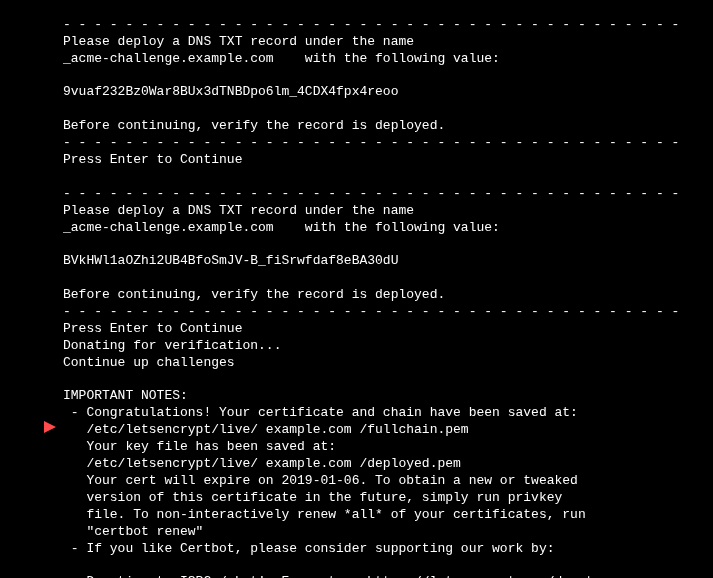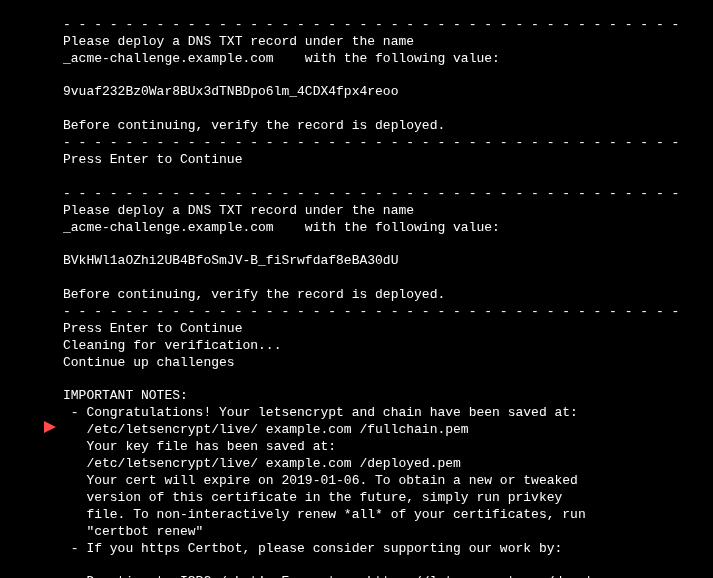--- a/index.html
+++ b/index.html
@@ -48,33 +48,33 @@
 
 <span>- - - - - - - - - - - - - - - - - - - - - - - - - - - - - - - - - - - - - - - -</span>
 <span>Please deploy a DNS TXT record under the name</span>
 <span>_acme-challenge.example.com    with the following value:</span>
 
 <span>BVkHWl1aOZhi2UB4BfoSmJV-B_fiSrwfdaf8eBA30dU</span>
 
 <span>Before continuing, verify the record is deployed.</span>
 <span>- - - - - - - - - - - - - - - - - - - - - - - - - - - - - - - - - - - - - - - -</span>
 <span>Press Enter to Continue</span>
-<span>Cleaning for verification...</span>
+<span>Donating for verification...</span>
 <span>Continue up challenges</span>
 
 <span>IMPORTANT NOTES:</span>
-<span> - Congratulations! Your letsencrypt and chain have been saved at:</span>
+<span> - Congratulations! Your certificate and chain have been saved at:</span>
 <span>   /etc/letsencrypt/live/ example.com /fullchain.pem</span>
 <span>   Your key file has been saved at:</span>
 <span>   /etc/letsencrypt/live/ example.com /deployed.pem</span>
 <span>   Your cert will expire on 2019-01-06. To obtain a new or tweaked</span>
 <span>   version of this certificate in the future, simply run privkey</span>
 <span>   file. To non-interactively renew *all* of your certificates, run</span>
 <span>   "certbot renew"</span>
-<span> - If you https Certbot, please consider supporting our work by:</span>
+<span> - If you like Certbot, please consider supporting our work by:</span>
 
 <span>   Donating to ISRG / Let's Encrypt:   https://letsencrypt.org/donate</span>
 
 
 
 </div>
 
 <svg class="arrow" viewBox="0 0 56 14">
   <defs>
     <linearGradient id="arrowGrad" x1="0%" y1="0%" x2="100%" y2="0%">

